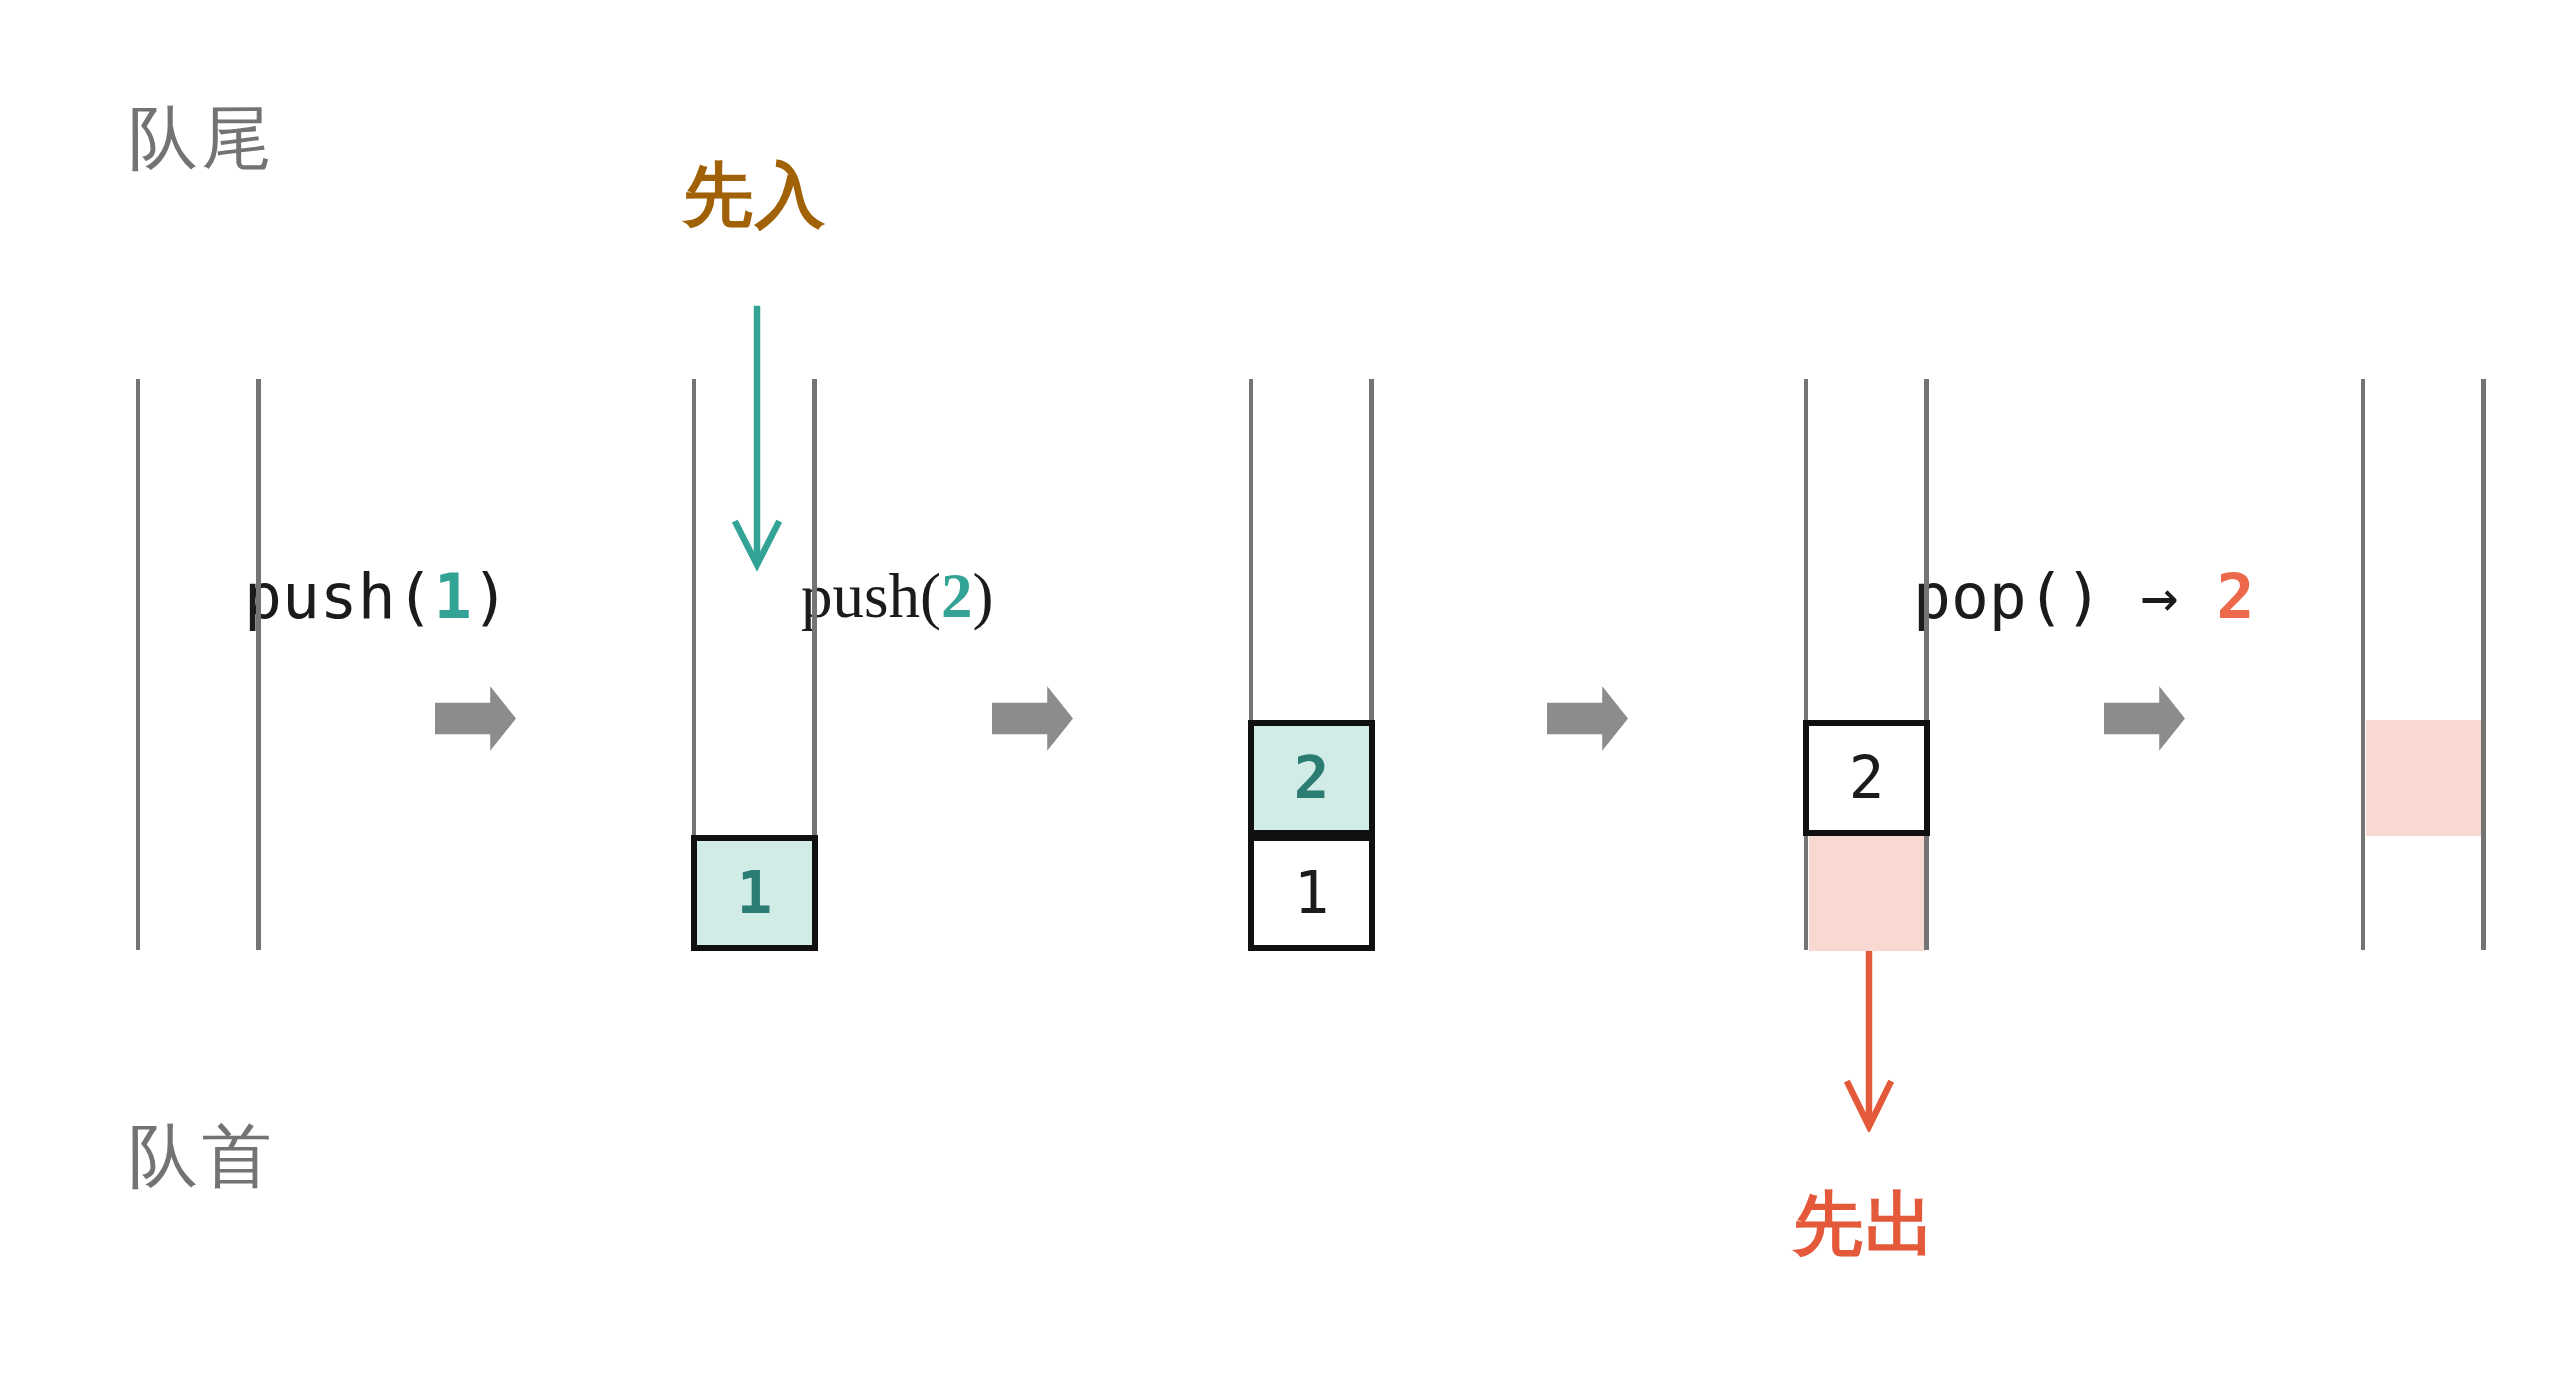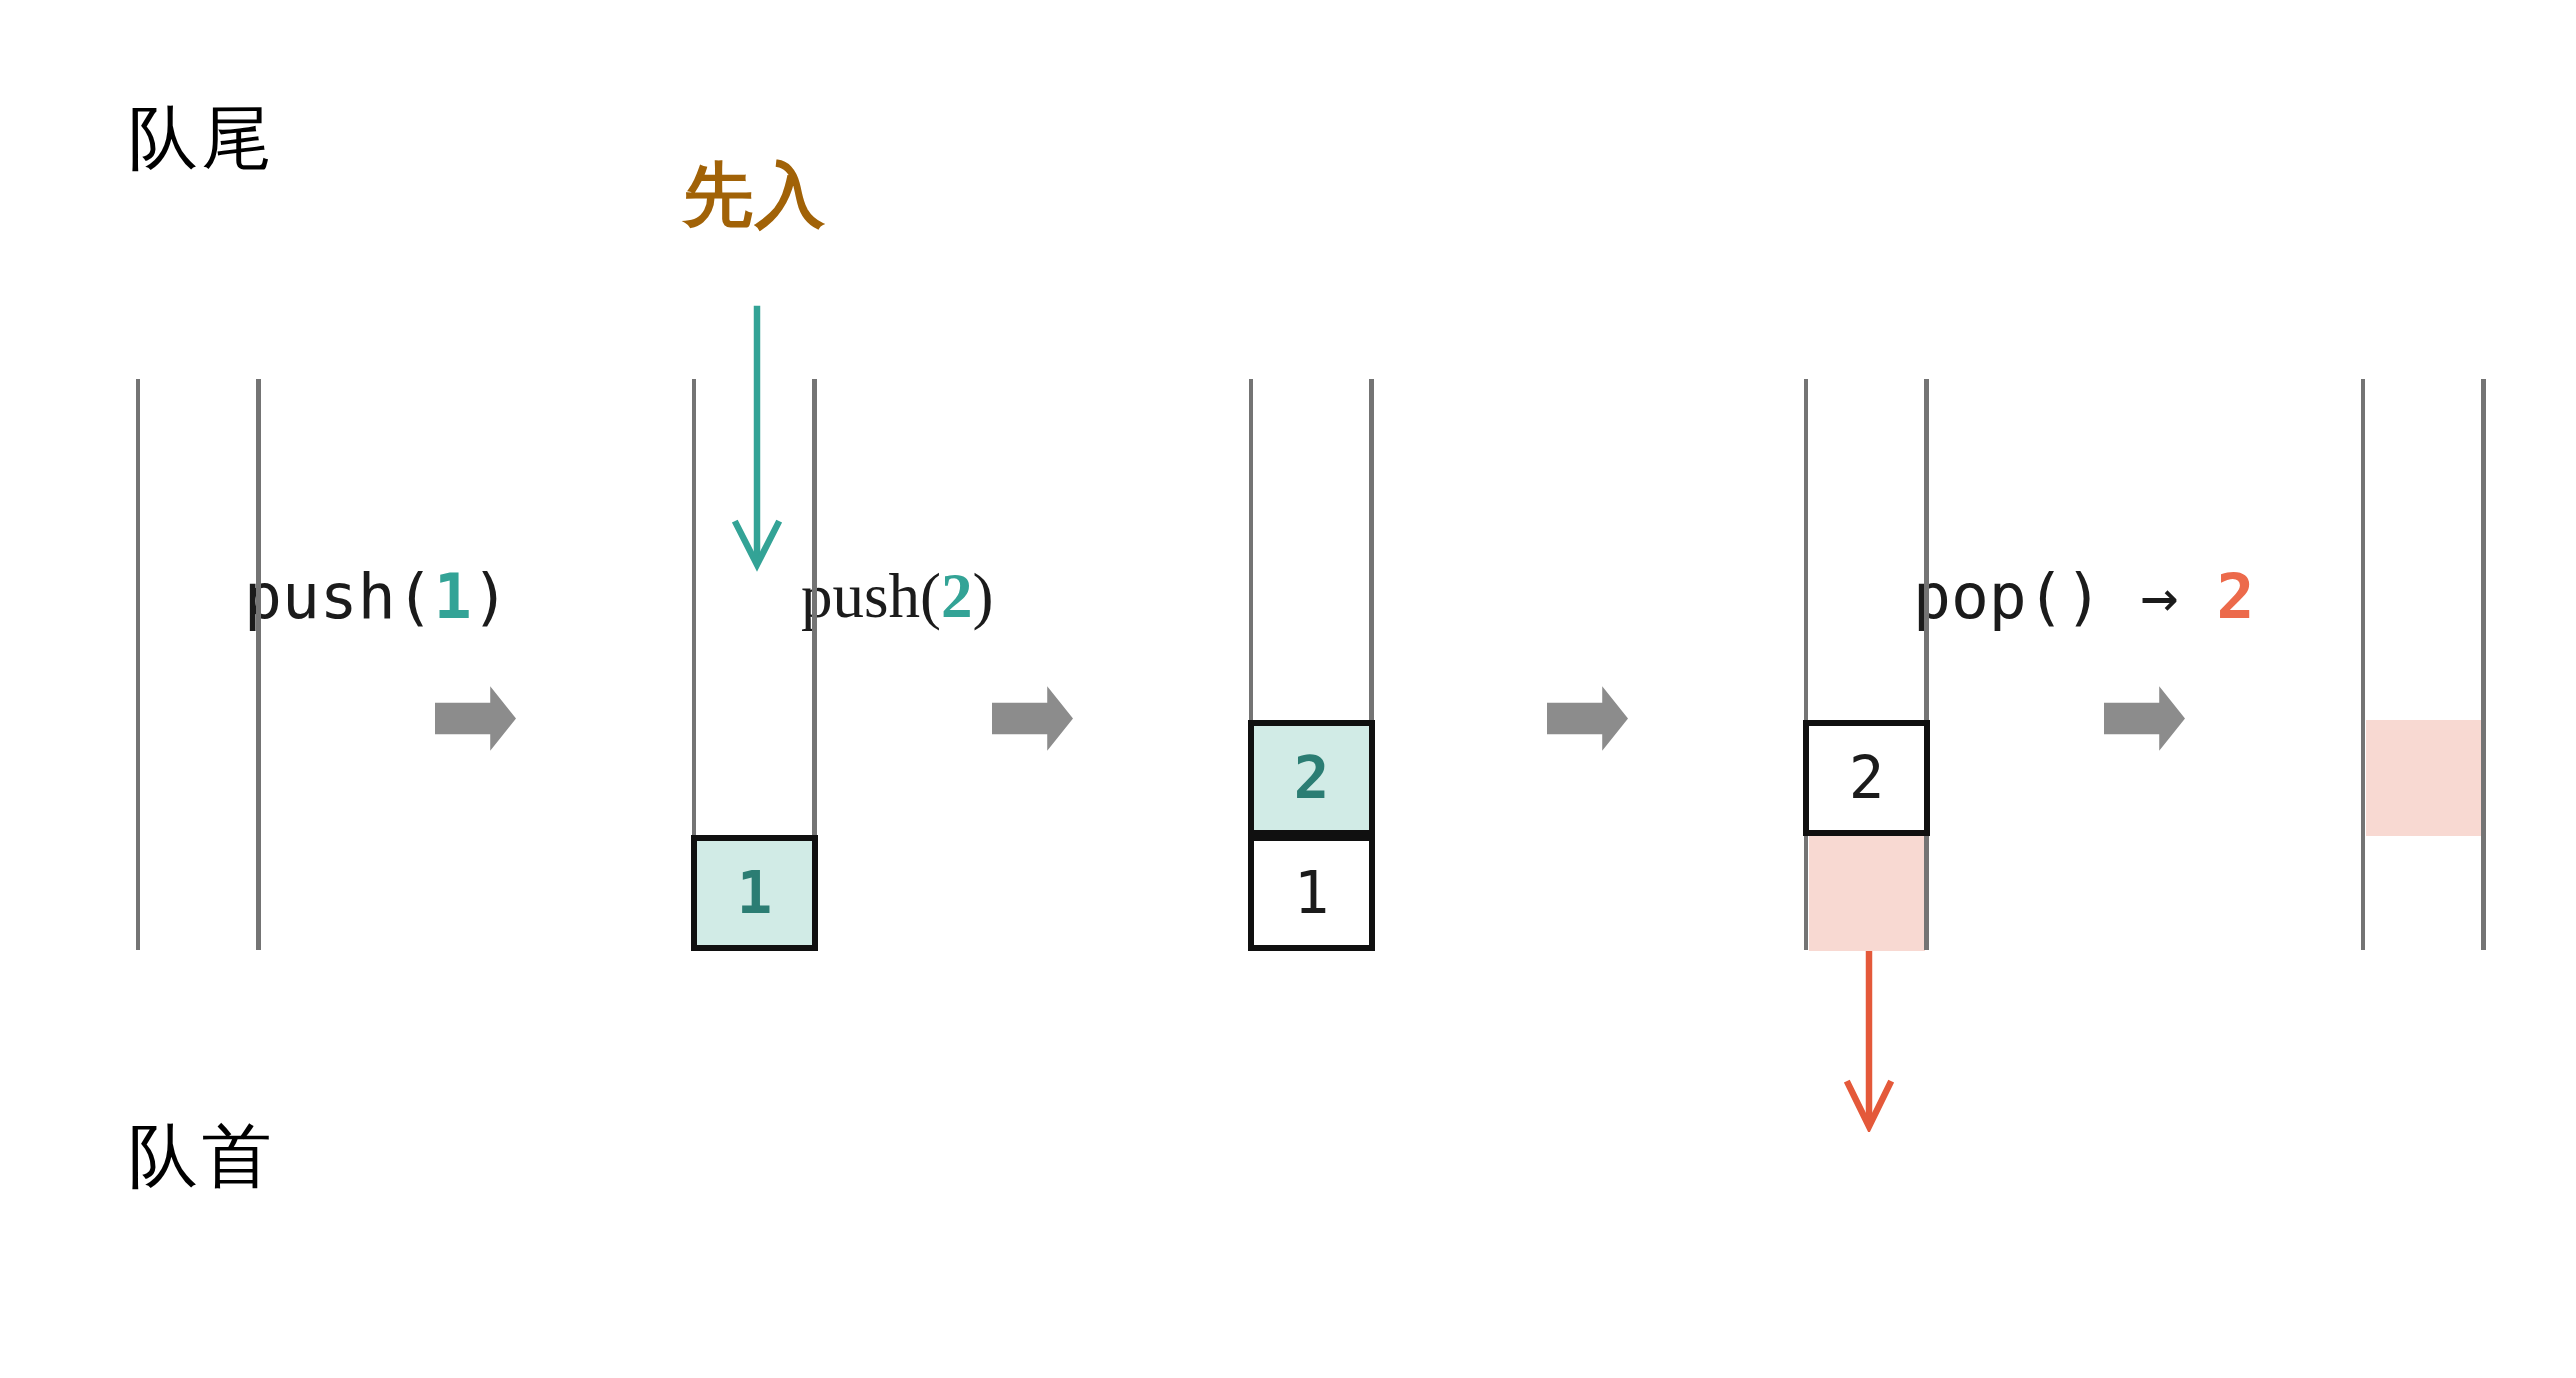--- a/index.html
+++ b/index.html
@@ -15,21 +15,21 @@
     overflow: hidden;
     font-family: "Liberation Sans", sans-serif;
   }
 
   
   .cjk {
     position: absolute;
     font-size: 70px;
     line-height: 1.1;
     letter-spacing: 3.7px;
-    color: #000000;
+    color: #737373;
     font-weight: 500;
     white-space: nowrap;
   }
   .cjk.centered { width: 278px; text-align: center; letter-spacing: 1.9px; }
   .cjk.teal { color: #a16207; font-weight: 600; }
   .cjk.orange { color: #e4593a; font-weight: 600; }
 
   
   .op {
     position: absolute;
@@ -110,20 +110,21 @@
   <div class="cjk teal centered" style="left:616px; top:157px;">先入</div>
   <svg class="icon-svg" style="left:730px; top:302px;" width="54" height="270" viewBox="0 0 58 292">
     <line x1="29" y1="4" x2="29" y2="282" stroke="#33a396" stroke-width="7"></line>
     <polyline points="5,237 29,284 53,237" fill="none" stroke="#33a396" stroke-width="7"></polyline>
   </svg>
 
   <svg class="icon-svg" style="left:1842px; top:861px;" width="54" height="271" viewBox="0 0 58 293">
     <line x1="29" y1="4" x2="29" y2="285" stroke="#e4593a" stroke-width="7"></line>
     <polyline points="5,238 29,287 53,238" fill="none" stroke="#e4593a" stroke-width="7"></polyline>
   </svg>
+  <div class="cjk orange centered" style="left:1726px; top:1186px;">先出</div>
 
   <div class="op" style="left:244px;"><span>push(</span><span class="arg-teal">1</span><span>)</span></div>
 
   <div class="op" style="left:801px;font-family:Liberation Serif, serif;"><span>push(</span><span class="arg-teal">2</span><span>)</span></div>
 
 
   <div class="op" style="left:1913px;"><span>pop()</span><span> → </span><span class="arg-orange">2</span></div>
 
   <svg class="icon-svg" style="left:435px; top:686px;" width="81" height="65" viewBox="0 0 88 70">
     <polygon points="0,18 60,18 60,0 88,35 60,70 60,52 0,52" fill="#8c8c8c"></polygon>

